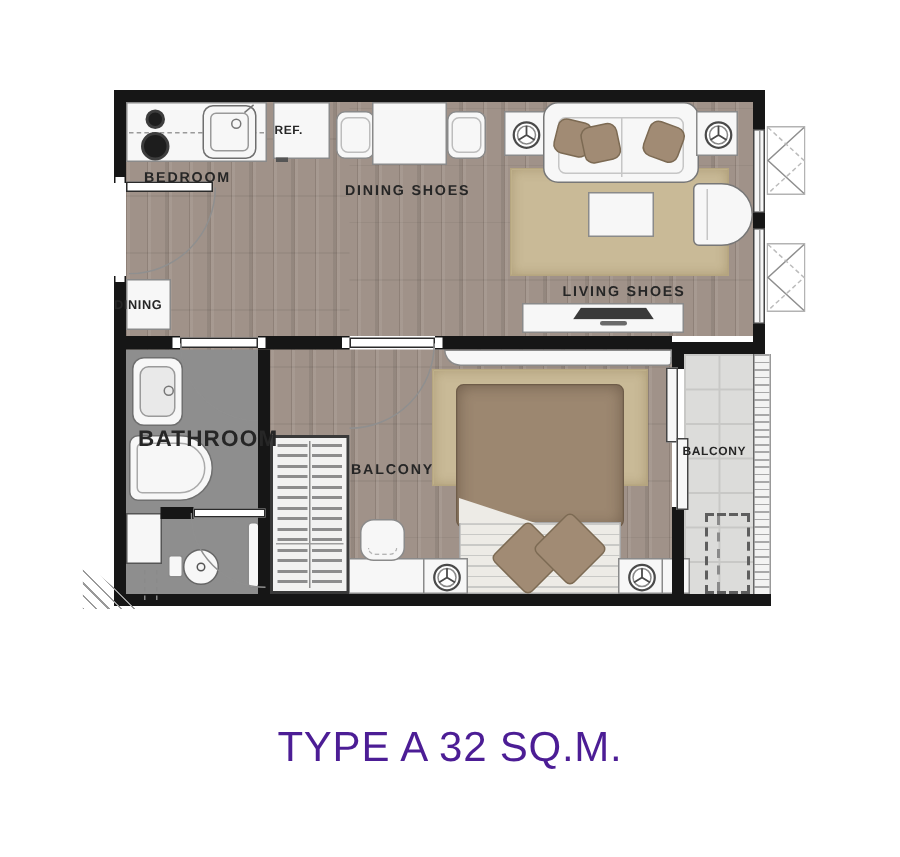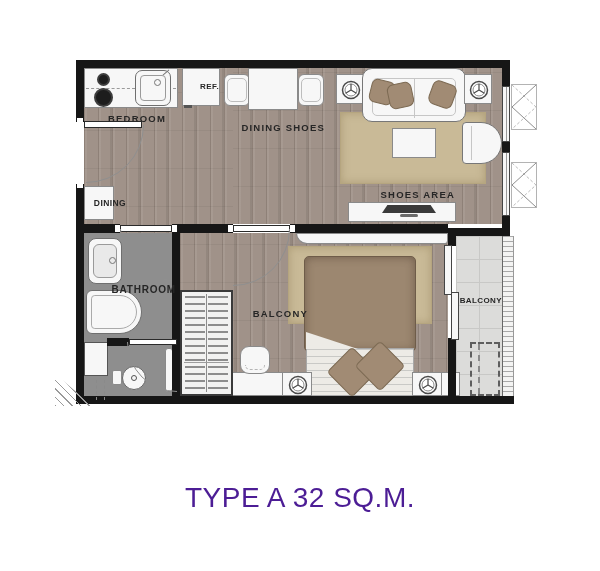--- a/index.html
+++ b/index.html
@@ -17,21 +17,21 @@
   .bfloor{background:
       linear-gradient(var(--balcony-grid,#c8c8c6) 1px, transparent 1px),
       linear-gradient(90deg, var(--balcony-grid,#c8c8c6) 1px, transparent 1px);
       background-size:23px 23px;background-color:var(--balcony-floor,#dcdcda);}
   .wbox{background:var(--furniture,#f7f7f7);border:1px solid #8a8a8a;}
   .rug{background:var(--rug,#c9ba97);border:1px solid #b5a57f;box-shadow:inset 0 0 8px rgba(120,100,60,.35);}
   .door-leaf{background:#fff;border:1px solid #2a2a2a;}
   .arc{border:1px solid #8f8f8f;border-radius:50%;}
   .jamb{background:#fff;}
   .label{font:700 9.5px "Liberation Sans",sans-serif;letter-spacing:1.2px;color:#262626;
-         white-space:nowrap;text-align:right;}
+         white-space:nowrap;text-align:left;}
   .lbl-sm{font-size:8px;letter-spacing:.4px;}
   .decor-icon svg{display:block;}
   .hangers{background:repeating-linear-gradient(to bottom,#8d8d8d 0 2px,transparent 2px 7px);}
   .rail{background:repeating-linear-gradient(to bottom,#a8a8a8 0 1px,transparent 1px 5px),#f3f3f2;
         border-left:1px solid #666;border-right:1px solid #999;}
   .hatch{background:repeating-linear-gradient(45deg,#9a9a9a 0 1px,transparent 1px 6px);
          clip-path:polygon(0 0,100% 100%,0 100%);}
   #title{left:0;top:482px;width:600px;text-align:center;
          font:400 28px "Liberation Sans",sans-serif;letter-spacing:.5px;color:#4c1d95;}
   .pillow{background:var(--pillow,#a18b74);border:1px solid #7c6a53;border-radius:26%;}
@@ -219,20 +219,20 @@
     <path d="M25,1 L1,23 L25,45" fill="none" stroke="#8f8f8f"></path>
     <path d="M1,1 L25,23 L1,45" fill="none" stroke="#bcbcbc" stroke-dasharray="3 2"></path>
   </svg>
 
   <div class="hatch" style="left:55px;top:374px;width:38px;height:32px;"></div>
   <div style="left:96px;top:380px;width:1px;height:20px;border-left:1px dashed #8a8a8a;"></div>
   <div style="left:104px;top:380px;width:1px;height:20px;border-left:1px dashed #8a8a8a;"></div>
 
   <div class="label" style="left:96px;top:113px;width:70px;">BEDROOM</div>
   <div class="label" style="left:230px;top:122px;width:95px;">DINING SHOES</div>
-  <div class="label" style="left:375px;top:189px;width:80px;">SHOES AREA</div>
+  <div class="label" style="left:375px;top:189px;width:80px;">LIVING SHOES</div>
   <div class="label lbl-sm" style="left:76px;top:198px;width:50px;font-size:8.5px;">DINING</div>
-  <div class="label" style="left:92px;top:284px;width:84px;font-size:10px;letter-spacing:.8px;">BATHROOM</div>
+  <div class="label" style="left:92px;top:284px;width:84px;font-size:15px;letter-spacing:.8px;">BATHROOM</div>
   <div class="label" style="left:234px;top:308px;width:74px;">BALCONY</div>
   <div class="label lbl-sm" style="left:455px;top:296px;width:47px;">BALCONY</div>
 
   <div id="title">TYPE A 32 SQ.M.</div>
 </div>
 
 </body></html>

